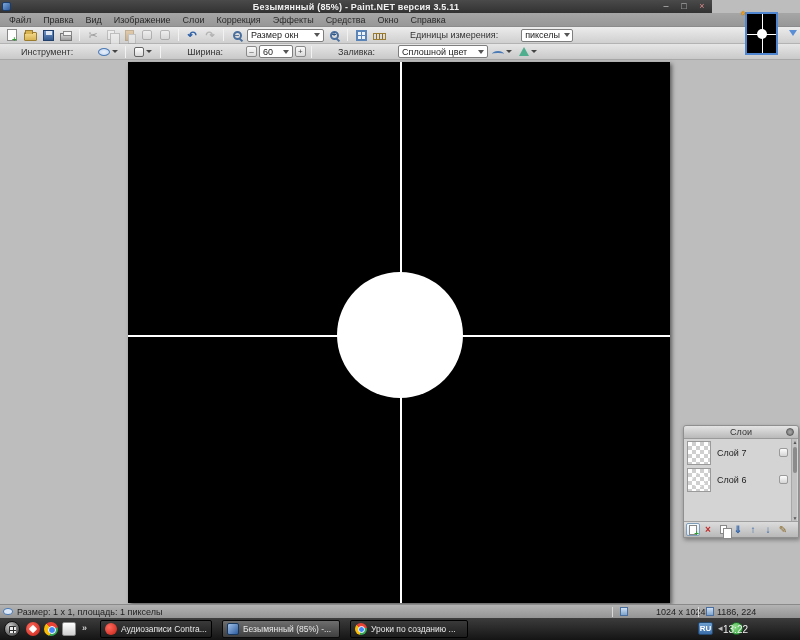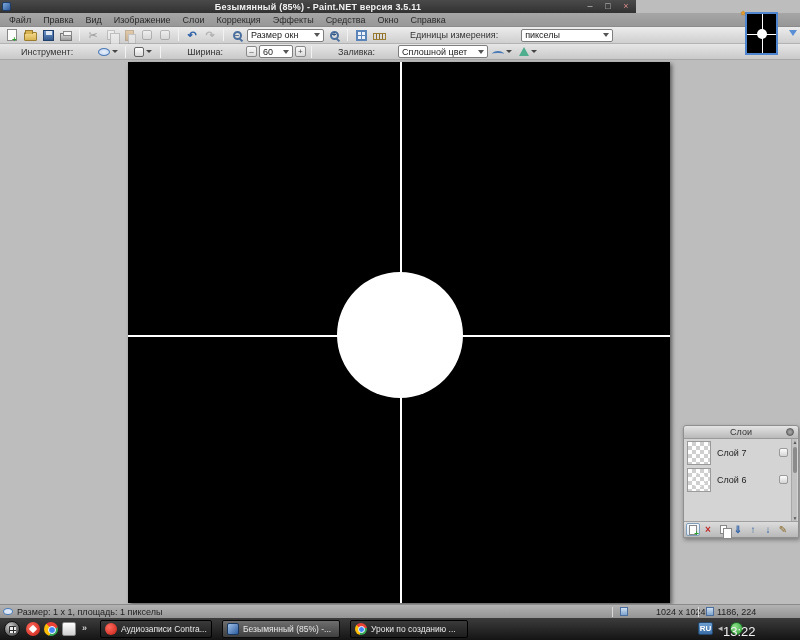--- a/index.html
+++ b/index.html
@@ -1,21 +1,21 @@
 <!DOCTYPE html>
 <html><head>
 <meta charset="utf-8">
 <style>
   * { margin:0; padding:0; box-sizing:border-box; }
   html,body { width:800px; height:640px; font-family:"Liberation Sans", sans-serif; }
   #screen { position:relative; width:800px; height:640px; overflow:hidden; background:#bdbdbd; font-size:9px; color:#1a1a1a; }
   .abs { position:absolute; }
 
   
-  .titlebar { left:0; top:0; width:636px; height:13px; background:linear-gradient(#4a4a4a,#323232); display:flex; align-items:center; }
+  .titlebar { left:0; top:0; width:712px; height:13px; background:linear-gradient(#4a4a4a,#323232); display:flex; align-items:center; }
   .titlebar .app-ico { width:9px; height:9px; margin-left:2px; background:linear-gradient(135deg,#7fa8d9,#2d5c9e); border-radius:2px; border:1px solid #1c3c6a; }
   .title-text { position:absolute; left:0; right:0; text-align:center; color:#f2f2f2; font-weight:bold; font-size:9px; letter-spacing:.2px; }
   .win-btns { position:absolute; right:4px; top:1px; display:flex; gap:6px; }
   .win-btn { color:#c9c9c9; font-size:9px; line-height:11px; width:12px; text-align:center; cursor:default; }
   .win-btn.close { color:#d98b8b; }
 
   
   .menubar { left:0; top:13px; width:800px; height:14px; background:linear-gradient(#a6a6a6,#979797); display:flex; align-items:center; padding-left:3px; border-bottom:1px solid #8b8b8b; }
   .menu-item { padding:0 6px; color:#2a2a2a; line-height:14px; }
 
@@ -119,21 +119,21 @@
   .task-btn { position:absolute; top:2px; height:18px; border:1px solid #000; border-radius:2px; background:linear-gradient(#3a3a3a,#1d1d1d); display:flex; align-items:center; padding:0 4px; gap:4px; overflow:hidden; white-space:nowrap; font-size:8.5px; color:#e8e8e8; }
   .task-btn.active { background:linear-gradient(#6e6e6e,#3f3f3f); border-color:#0a0a0a; }
   .tb-ico { flex:0 0 auto; width:12px; height:12px; border-radius:2px; }
   .tb-ico.red { border-radius:50%; background:radial-gradient(circle at 35% 35%, #ff6b5e, #c61f14); }
   .tb-ico.pdn { background:linear-gradient(135deg,#9fc0e8,#2d5c9e); border:1px solid #16365e; }
   .tb-ico.chrome { border-radius:50%; background:conic-gradient(from -45deg, #ea4335 0 120deg, #34a853 0 240deg, #fbbc05 0 360deg); position:relative; }
   .tb-ico.chrome:before { content:""; position:absolute; left:3px; top:3px; width:5px; height:5px; border-radius:50%; background:#4285f4; border:1px solid #fff; }
   .tray-lang { position:absolute; left:698px; top:4px; width:15px; height:13px; background:linear-gradient(#6f9fd0,#3a6da8); border:1px solid #24496f; color:#fff; font-size:8px; font-weight:bold; text-align:center; line-height:12px; border-radius:2px; }
   .tray-arrow { position:absolute; left:718px; top:5px; color:#bdbdbd; font-size:9px; }
   .tray-green { position:absolute; left:730px; top:4px; width:13px; height:13px; border-radius:50%; background:radial-gradient(circle at 35% 35%, #8fe08a, #2e9e3a); border:1px solid #1d6a26; }
-  .tray-clock { position:absolute; left:723px; top:6px; color:#f0f0f0; font-size:13px; }
+  .tray-clock { position:absolute; left:723px; top:6px; color:#f0f0f0; font-size:10px; }
 </style>
 </head>
 <body>
 
 <div id="screen">
 
   <div class="abs titlebar">
     <span class="app-ico"></span>
     <span class="title-text">Безымянный (85%) - Paint.NET версия 3.5.11</span>
     <span class="win-btns">
@@ -210,21 +210,21 @@
         </span>
       </span>
     <span class="tb-sep"></span>
     <span class="tb-btn">
         <span class="ic ic-grid"></span>
       </span>
     <span class="tb-btn">
         <span class="ic ic-ruler"></span>
       </span>
     <span class="lbl">Единицы измерения:</span>
-    <span class="combo" style="width:92px;">
+    <span class="combo" style="width:52px;">
         <span>пикселы</span>
         <span class="dd"></span>
       </span>
   </div>
 
   <div class="abs toolbar2">
     <span class="lbl">Инструмент:</span>
     <span class="tb-btn" style="width:24px;">
         <span class="ic ic-ellipse"></span>
         <span class="mini-dd"></span>

